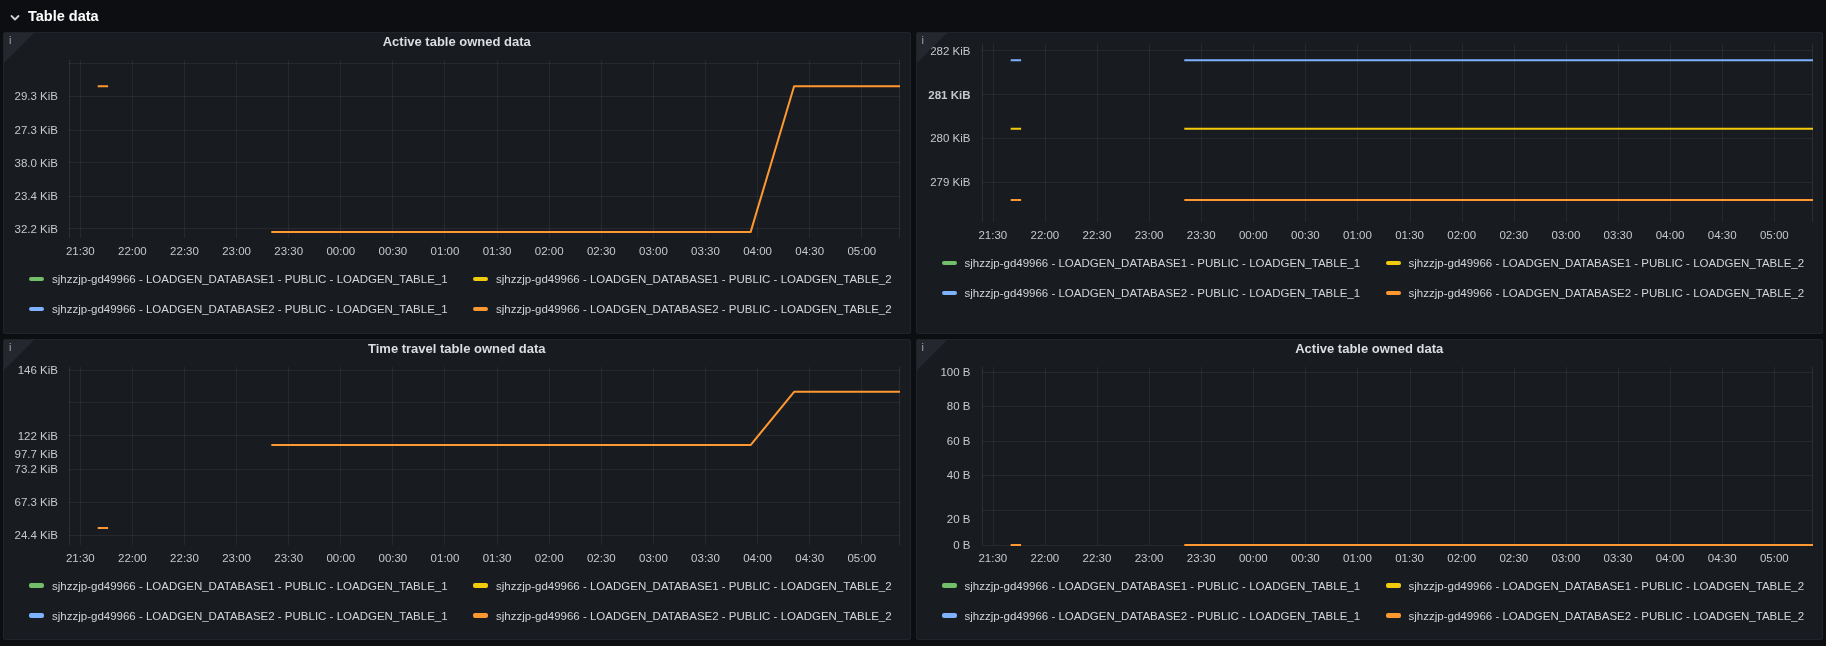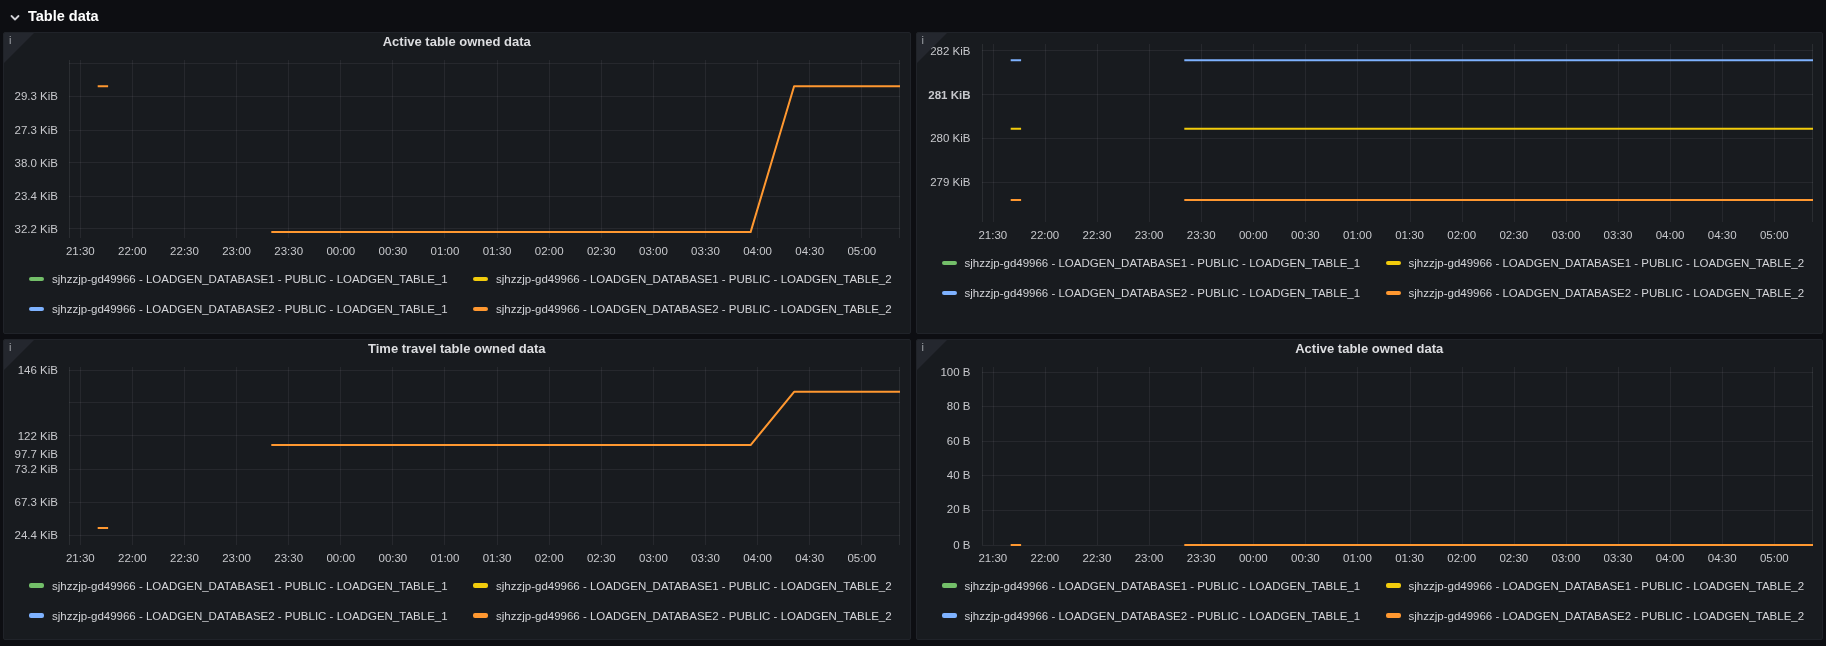--- a/index.html
+++ b/index.html
@@ -295,21 +295,21 @@
     <div class="corner">
         <span class="corner-i">i</span>
       </div>
     <h2 class="title">Active table owned data</h2>
     <div class="chart-wrap">
       <div class="y-labels">
           <span class="y-tick" style="top: -1.81553px;">100 B</span>
           <span class="y-tick" style="top: 32.7476px;">80 B</span>
           <span class="y-tick" style="top: 67.3107px;">60 B</span>
           <span class="y-tick" style="top: 101.874px;">40 B</span>
-          <span class="y-tick" style="top: 135px;">20 B</span>
+          <span class="y-tick" style="top: 145px;">20 B</span>
           <span class="y-tick" style="top: 171px;">0 B</span>
         </div>
       <div class="plot">
           <svg width="831" height="178" viewBox="0 0 831 178">
             <line x1="0.5" x2="0.5" y1="0" y2="178" class="grid-edge"></line>
             <line x1="830.5" x2="830.5" y1="0" y2="178" class="grid-edge"></line>
             <line x1="11.288401253918495" x2="11.288401253918495" y1="0" y2="178" class="grid"></line>
             <line x1="63.38871473354232" x2="63.38871473354232" y1="0" y2="178" class="grid"></line>
             <line x1="115.48902821316614" x2="115.48902821316614" y1="0" y2="178" class="grid"></line>
             <line x1="167.58934169278996" x2="167.58934169278996" y1="0" y2="178" class="grid"></line>

